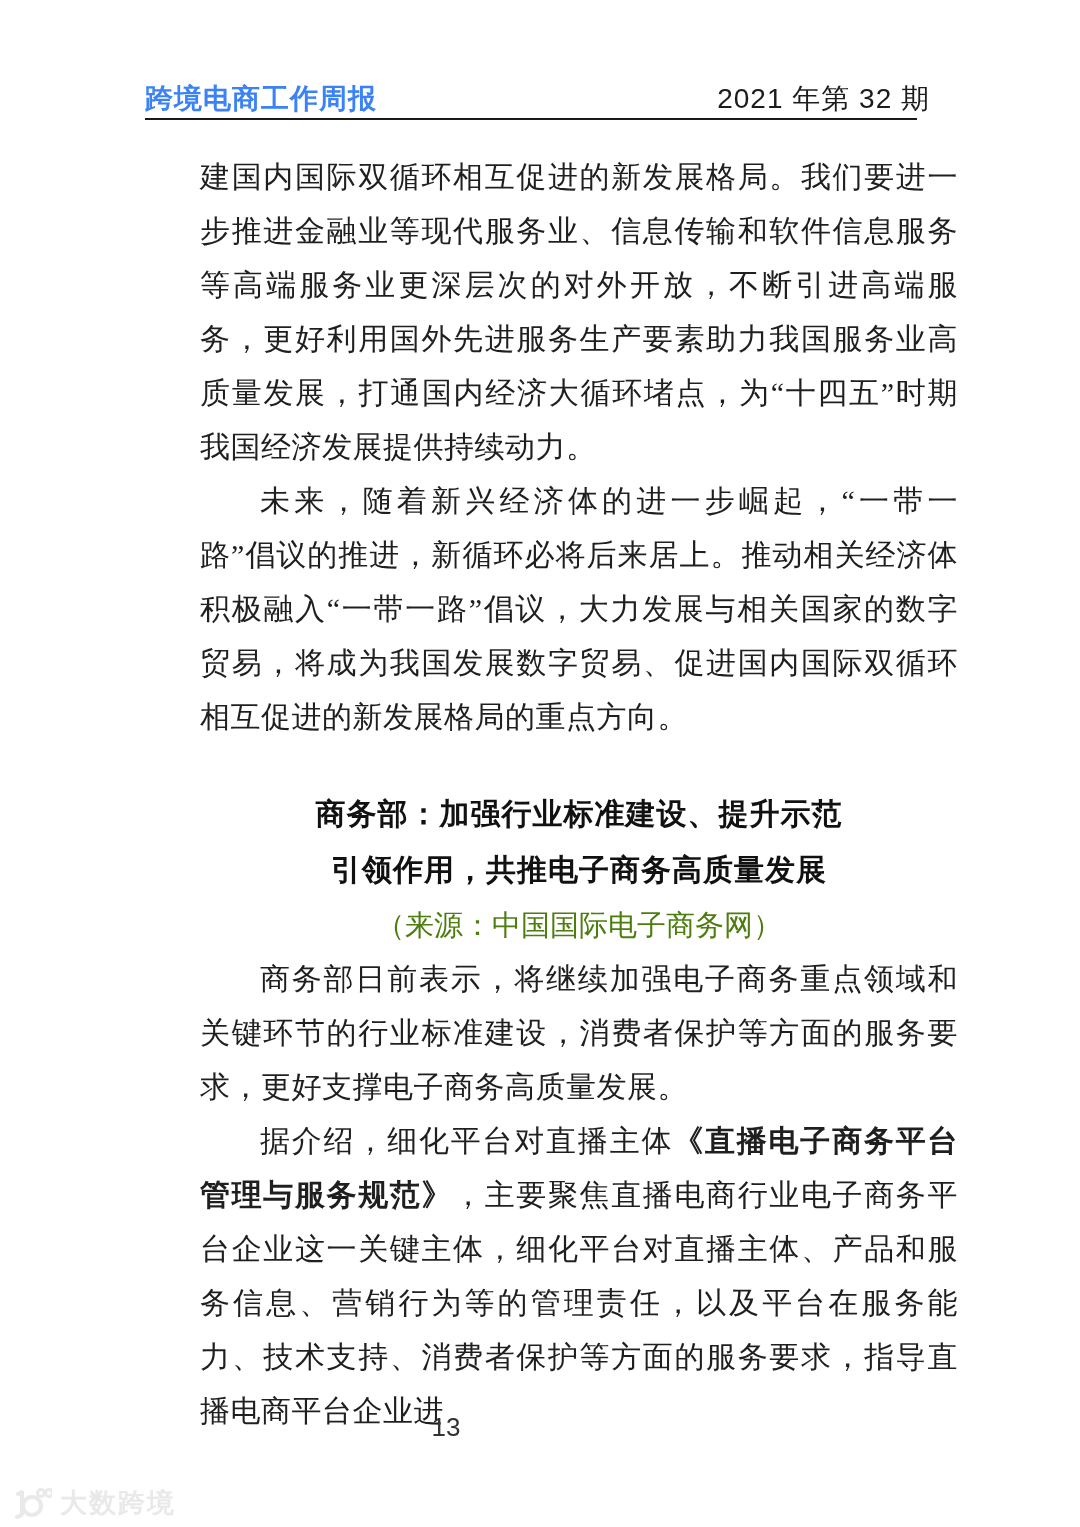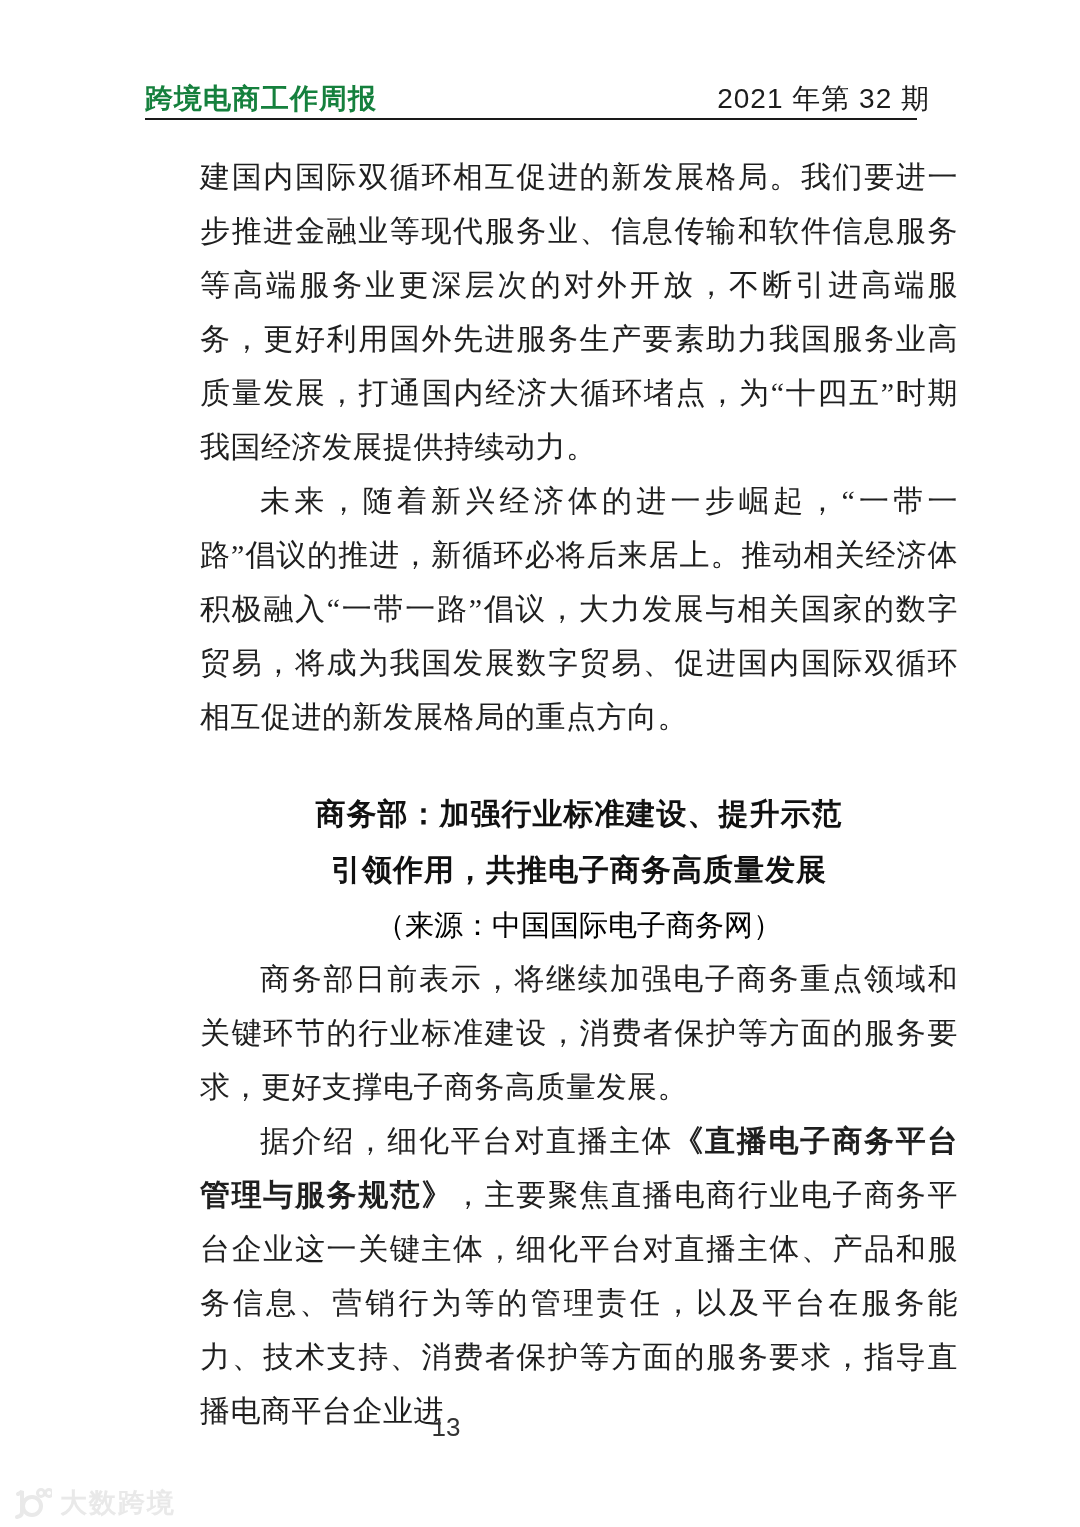--- a/index.html
+++ b/index.html
@@ -24,21 +24,21 @@
     width: 785px;
     display: flex;
     justify-content: space-between;
     align-items: baseline;
   }
   .header-title {
     font-family: "Liberation Sans", "DejaVu Sans", sans-serif;
     font-weight: 700;
     font-size: 28px;
     letter-spacing: 1px;
-    color: #15803d;
+    color: #3b82f6;
   }
   .header-issue {
     font-family: "Liberation Sans", "DejaVu Sans", sans-serif;
     font-size: 28px;
     color: #1c1c1c;
     letter-spacing: 1px;
   }
   .header-rule {
     position: absolute;
     top: 118px;
@@ -76,21 +76,21 @@
     font-size: 30px;
     line-height: 56px;
     letter-spacing: 1px;
     color: #111111;
   }
   .article-source {
     margin: 0;
     text-align: center;
     font-size: 29px;
     line-height: 54px;
-    color: #000000;
+    color: #4d7c0f;
   }
   
   .page-number {
     position: absolute;
     top: 1412px;
     left: 0;
     width: 892px;
     text-align: center;
     font-family: "Liberation Sans", "DejaVu Sans", sans-serif;
     font-size: 26px;

